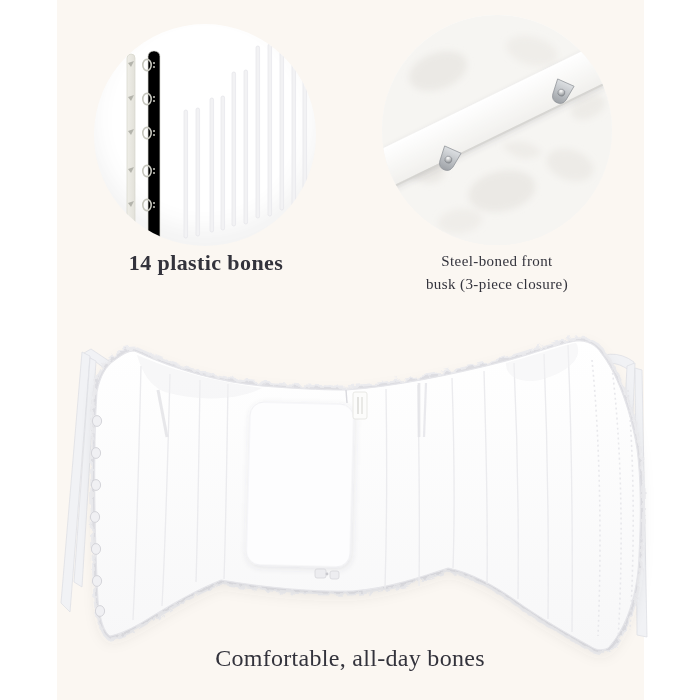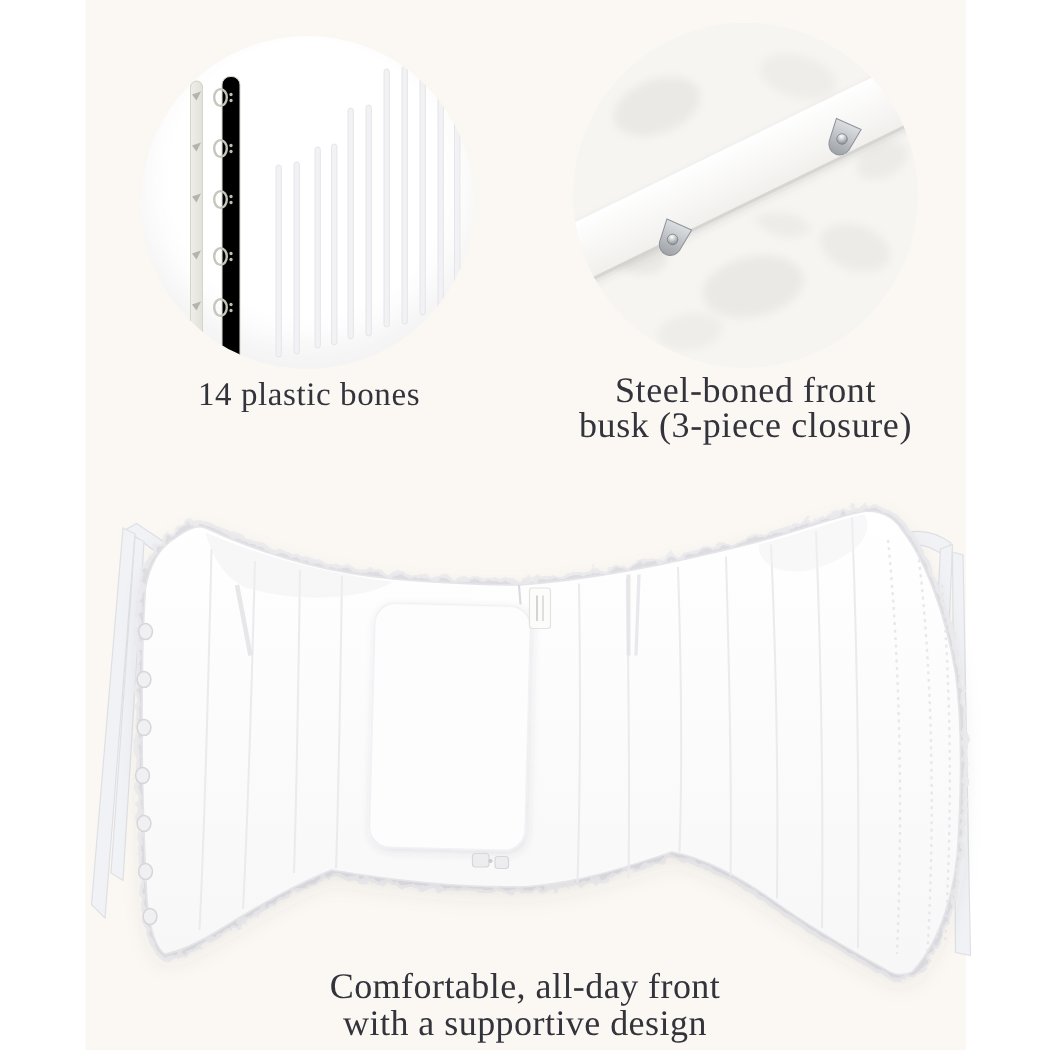--- a/index.html
+++ b/index.html
@@ -19,22 +19,22 @@
     position:absolute;border-radius:50%;background:#ffffff;overflow:hidden;
     box-shadow:inset 0 -16px 22px rgba(90,85,80,0.07);
   }
   .circle-bones{left:94px;top:24px;width:222px;height:222px;}
   .circle-busk{left:382px;top:15px;width:230px;height:230px;}
   .feature-circle svg{display:block;width:100%;height:100%;}
   .caption{
     position:absolute;text-align:center;color:var(--text);
     letter-spacing:0.4px;
   }
-  .caption-left{left:94px;top:251px;width:224px;font-size:22px;line-height:23px;}
-  .caption-right{left:370px;top:250px;width:254px;font-size:24px;line-height:23px;}
+  .caption-left{left:94px;top:251px;width:224px;font-size:22px;line-height:23px;font-weight:bold;}
+  .caption-right{left:370px;top:250px;width:254px;font-size:15px;line-height:23px;}
   .caption-bottom{left:120px;top:646px;width:460px;font-size:24px;line-height:25px;letter-spacing:0.3px;}
   .caption span{display:block;}
   .corset-svg{position:absolute;left:0;top:0;width:700px;height:700px;}
 </style>
 </head>
 <body>
 
 <div class="stage">
   <div class="panel-bg"></div>
 
@@ -249,16 +249,15 @@
       </g>
 
       <g opacity="0.5">
         <path d="M137,355 C180,374 230,384 262,388 C240,400 200,402 165,392 C150,386 142,372 137,355 Z" fill="#f0f0f2"></path>
         <path d="M506,363 C540,354 566,344 576,343 C584,356 570,372 540,380 C520,384 505,376 506,363 Z" fill="#f1f1f3"></path>
       </g>
     </g>
   </svg>
 
   <div class="caption caption-bottom">
-    <span>Comfortable, all-day front</span>
-    <span>with a supportive design</span>
+    <span>Comfortable, all-day bones</span>
   </div>
 </div>
 
 </body></html>

